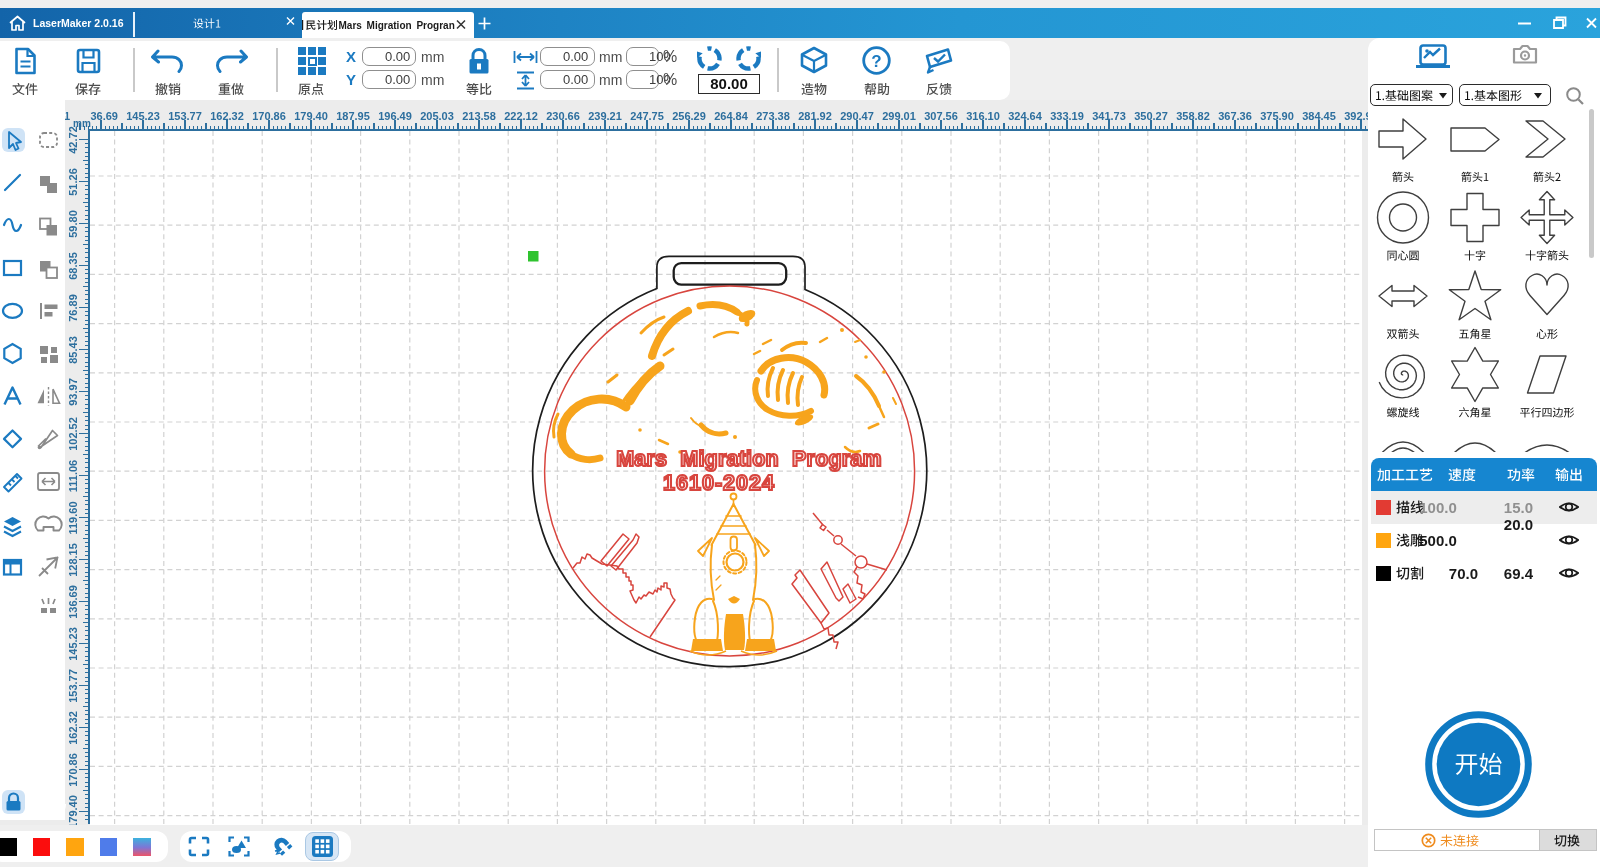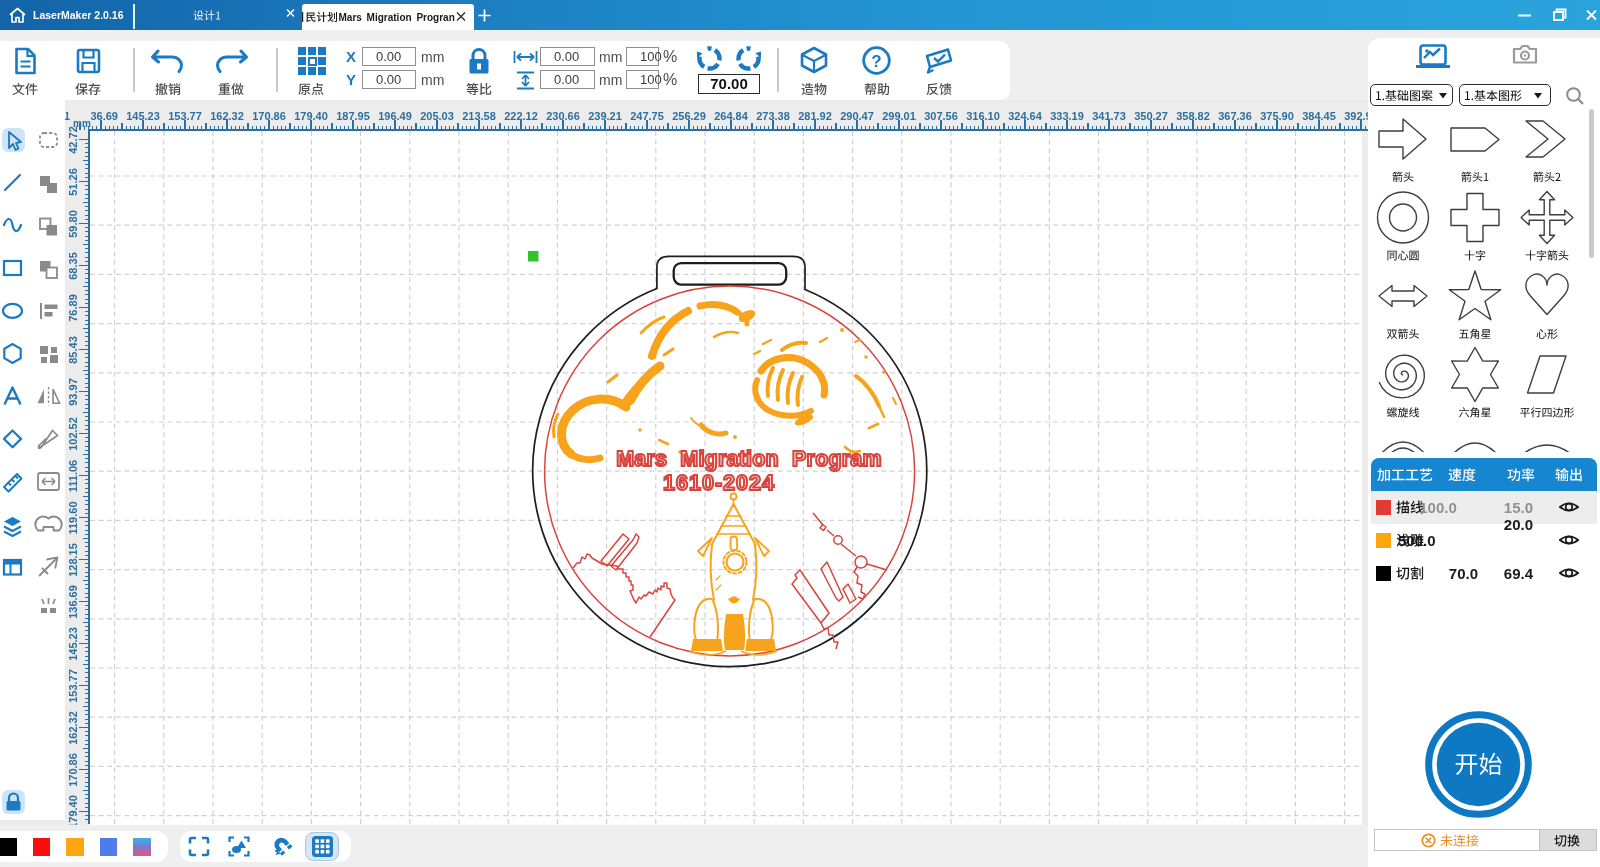--- a/index.html
+++ b/index.html
@@ -1,20 +1,20 @@
 <!DOCTYPE html>
 <html><head><meta charset="utf-8"><style>
 *{margin:0;padding:0;box-sizing:border-box}
 html,body{width:1600px;height:867px;overflow:hidden;font-family:"Liberation Sans",sans-serif;background:#efefef}
 .abs{position:absolute}
 svg{display:block}
-.ib{border:1.5px solid #8f8f8f;border-radius:0;background:#fff;color:#3c3c3c;font-size:13px;line-height:17px;padding-left:13px}
+.ib{border:1.5px solid #8f8f8f;border-radius:7px;background:#fff;color:#3c3c3c;font-size:13px;line-height:17px;padding-left:22px}
 </style></head><body>
 
-<div class="abs" style="left:0;top:0;width:1600px;height:30px;background:linear-gradient(90deg,#1364a9 0%,#1e83c4 35%,#2496d3 60%,#2aa3dc 100%)">
+<div class="abs" style="left:0;top:8px;width:1600px;height:30px;background:linear-gradient(90deg,#1364a9 0%,#1e83c4 35%,#2496d3 60%,#2aa3dc 100%)">
 <svg class="abs" style="left:8px;top:6px" width="19" height="19" viewBox="0 0 19 19">
       <path d="M2.5 8.5 L9.5 2.5 L16.5 8.5 M4 7.8 V16 H8 V11.5 H11 V16 H15 V7.8" fill="none" stroke="#fff" stroke-width="1.7" stroke-linecap="round" stroke-linejoin="round"></path>
     </svg>
 <div class="abs" style="left:33px;top:0;height:30px;line-height:31px;color:#fff;font-size:10.5px;font-weight:bold">LaserMaker 2.0.16</div>
 <div class="abs" style="left:133px;top:4px;width:1.5px;height:25px;background:#e8f2fa"></div>
 <svg class="abs" style="left:160px;top:0" width="150" height="30">
 <path d="M34.3 11C34.9 11.5 35.6 12.2 36 12.7L36.5 12.1C36.2 11.7 35.4 10.9 34.8 10.5ZM33.4 13.7V14.5H35V18.5C35 19 34.6 19.3 34.4 19.5C34.6 19.6 34.8 20 34.9 20.2C35 19.9 35.3 19.7 37.3 18.3C37.2 18.1 37.1 17.8 37 17.6L35.8 18.5V13.7ZM38.3 10.7V11.9C38.3 12.7 38.1 13.6 36.7 14.3C36.8 14.4 37.1 14.7 37.2 14.9C38.8 14.1 39.1 12.9 39.1 11.9V11.4H41.1V13.2C41.1 14 41.2 14.3 42 14.3C42.1 14.3 42.7 14.3 42.8 14.3C43 14.3 43.3 14.3 43.4 14.3C43.4 14.1 43.4 13.8 43.3 13.6C43.2 13.6 43 13.6 42.8 13.6C42.7 13.6 42.2 13.6 42.1 13.6C41.9 13.6 41.9 13.5 41.9 13.2V10.7ZM41.8 15.9C41.4 16.8 40.8 17.5 40.1 18.1C39.3 17.5 38.8 16.7 38.4 15.9ZM37.2 15.1V15.9H37.7L37.6 15.9C38 17 38.7 17.8 39.4 18.6C38.6 19.1 37.7 19.4 36.7 19.7C36.9 19.8 37 20.2 37.1 20.4C38.2 20.1 39.2 19.7 40.1 19.1C40.9 19.7 41.9 20.1 43 20.4C43.1 20.2 43.4 19.9 43.5 19.7C42.5 19.5 41.5 19.1 40.7 18.6C41.7 17.7 42.4 16.7 42.9 15.3L42.4 15.1L42.2 15.1Z M45.5 11C46.1 11.5 46.8 12.2 47.2 12.7L47.8 12.1C47.4 11.6 46.6 10.9 46 10.4ZM44.5 13.7V14.5H46.2V18.5C46.2 18.9 45.9 19.3 45.7 19.4C45.8 19.6 46 20 46.1 20.2C46.3 19.9 46.6 19.7 48.7 18.2C48.6 18.1 48.4 17.7 48.4 17.5L47 18.4V13.7ZM50.8 10.3V13.9H48V14.8H50.8V20.4H51.7V14.8H54.5V13.9H51.7V10.3Z M55.9 19.5H60.3V18.7H58.7V11.4H58C57.5 11.7 57 11.9 56.3 12V12.6H57.7V18.7H55.9Z" fill="#fff"></path>
 <path d="M127 9.5 L134 16.5 M134 9.5 L127 16.5" stroke="#fff" stroke-width="1.4"></path>
 </svg>
 <div class="abs" style="left:302px;top:4px;width:172px;height:26px;background:#fff;border-radius:3px 3px 0 0;overflow:hidden"></div>
@@ -108,21 +108,21 @@
 <svg class="abs" style="left:697px;top:46px" width="64" height="25" viewBox="0 0 64 25">
     <g transform="translate(12.5 12.5)">
       <path d="M -9.8 -2 A 10 10 0 1 0 -2 -9.8" fill="none" stroke="#1b7ac1" stroke-width="4.4" stroke-dasharray="12 3.6"></path>
       <path d="M -13.5 -2.5 L -5.5 -2.5 L -9.5 -9 Z" fill="#1b7ac1" transform="rotate(-40 -9.8 -2)"></path>
     </g>
     <g transform="translate(51.5 12.5)">
       <path d="M 9.8 -2 A 10 10 0 1 1 2 -9.8" fill="none" stroke="#1b7ac1" stroke-width="4.4" stroke-dasharray="12 3.6"></path>
       <path d="M 13.5 -2.5 L 5.5 -2.5 L 9.5 -9 Z" fill="#1b7ac1" transform="rotate(40 9.8 -2)"></path>
     </g>
   </svg>
-<div class="abs" style="left:698px;top:74px;width:62px;height:20px;border:1.5px solid #2b2b2b;background:#fff;color:#111;font-size:15px;font-weight:bold;text-align:center;line-height:18px">70.00</div>
+<div class="abs" style="left:698px;top:74px;width:62px;height:20px;border:1.5px solid #2b2b2b;background:#fff;color:#111;font-size:15px;font-weight:bold;text-align:center;line-height:18px">80.00</div>
 <div class="abs" style="left:777px;top:48px;width:1.5px;height:44px;background:#c9c9c9"></div>
 <svg class="abs" style="left:799px;top:46px" width="30" height="28" viewBox="0 0 30 28">
     <path d="M15 2 L27 8.5 L27 19.5 L15 26 L3 19.5 L3 8.5 Z" fill="none" stroke="#1b7ac1" stroke-width="2.6" stroke-linejoin="round"></path>
     <path d="M3.5 9 L15 15 L26.5 9 M15 15 V25.5" fill="none" stroke="#1b7ac1" stroke-width="2.2"></path>
   </svg>
 <svg class="abs" style="left:779px;top:80px" width="70" height="18">
     <path d="M22.8 4.2C23.5 4.8 24.4 5.7 24.7 6.3L25.7 5.6C25.3 5 24.4 4.1 23.7 3.5ZM28.1 10.1H32.2V11.8H28.1ZM27 9.1V12.8H33.4V9.1ZM29.6 3V4.6H28.3C28.4 4.2 28.6 3.8 28.7 3.4L27.6 3.2C27.2 4.4 26.6 5.5 25.9 6.3C26.2 6.4 26.7 6.7 27 6.9C27.2 6.5 27.5 6.1 27.8 5.6H29.6V7.1H26V8.1H34.4V7.1H30.9V5.6H33.8V4.6H30.9V3ZM25.4 8H22.6V9.2H24.2V12.8C23.7 13 23.1 13.5 22.6 14L23.3 15C23.9 14.3 24.6 13.6 25 13.6C25.2 13.6 25.6 14 26.1 14.3C26.9 14.8 28 14.9 29.5 14.9C30.9 14.9 33.2 14.8 34.3 14.7C34.4 14.4 34.5 13.8 34.7 13.5C33.3 13.7 31 13.8 29.6 13.8C28.2 13.8 27 13.7 26.3 13.2C25.9 13 25.6 12.8 25.4 12.7Z M41.8 3C41.4 5 40.7 6.8 39.6 8C39.9 8.2 40.3 8.5 40.6 8.7C41.1 8 41.6 7.2 42 6.3H42.9C42.3 8.3 41.2 10.4 39.9 11.4C40.2 11.6 40.6 11.9 40.8 12.1C42.2 10.9 43.4 8.5 43.9 6.3H44.8C44.1 9.5 42.8 12.6 40.7 14.1C41 14.3 41.4 14.6 41.7 14.8C43.8 13.1 45.2 9.7 45.9 6.3H46.2C46 11.2 45.7 13.1 45.4 13.6C45.2 13.7 45.1 13.8 44.9 13.8C44.6 13.8 44.1 13.8 43.6 13.7C43.8 14.1 43.9 14.6 43.9 14.9C44.5 15 45.1 15 45.4 14.9C45.8 14.9 46.1 14.7 46.4 14.3C46.9 13.7 47.2 11.6 47.4 5.7C47.4 5.6 47.4 5.1 47.4 5.1H42.4C42.6 4.5 42.8 3.9 43 3.2ZM36.1 3.8C36 5.3 35.8 7 35.3 8.1C35.6 8.2 36 8.5 36.2 8.6C36.4 8.1 36.6 7.5 36.7 6.8H37.8V9.5C36.9 9.8 36.1 10 35.4 10.2L35.7 11.4L37.8 10.7V15.1H38.9V10.4L40.5 9.9L40.3 8.8L38.9 9.2V6.8H40.2V5.6H38.9V3H37.8V5.6H37C37.1 5.1 37.1 4.5 37.2 3.9Z" fill="#4d4d4d"></path>
   </svg>
 <svg class="abs" style="left:862px;top:46px" width="29" height="29" viewBox="0 0 29 29">
     <circle cx="14.5" cy="14.5" r="12.8" fill="none" stroke="#1b7ac1" stroke-width="2.8"></circle>
@@ -932,21 +932,21 @@
 <div class="abs" style="left:1398px;top:499px;width:80px;height:18px;text-align:center;font-size:15px;font-weight:bold;color:#909090">100.0</div>
 <div class="abs" style="left:1453px;top:499px;width:80px;height:18px;text-align:right;font-size:15px;font-weight:bold;color:#909090">15.0</div>
 <svg class="abs" style="left:1559px;top:501px" width="20" height="13" viewBox="0 0 20 13">
     <path d="M0.8 6 Q10 -1.2 19.2 6 Q10 13.2 0.8 6 Z" fill="none" stroke="#1a1a1a" stroke-width="1.7"></path>
     <circle cx="10" cy="6" r="3.3" fill="none" stroke="#1a1a1a" stroke-width="1.7"></circle>
   </svg>
 <div class="abs" style="left:1376px;top:533px;width:15px;height:15px;background:#ffa50f"></div>
 <svg class="abs" style="left:1396px;top:531px" width="40" height="20">
     <path d="M9 3.6C9.7 4.1 10.6 4.8 11 5.2L11.8 4.3C11.4 3.9 10.4 3.2 9.7 2.8ZM1.3 3.7C2.1 4.1 3.1 4.9 3.6 5.4L4.4 4.4C3.9 3.9 2.8 3.2 2 2.8ZM0.5 7.5C1.3 7.9 2.4 8.6 2.9 9.1L3.7 8.1C3.1 7.6 2 7 1.2 6.6ZM0.8 14.7 2 15.5C2.7 14.1 3.5 12.4 4.1 10.9L3 10.1C2.4 11.8 1.4 13.6 0.8 14.7ZM12.2 9.5C11.5 10.4 10.6 11.2 9.6 11.9C9.3 11.3 9.1 10.6 8.9 9.7L13.3 9.1L13.1 7.9L8.7 8.5C8.6 8 8.5 7.4 8.5 6.9L12.8 6.3L12.6 5.1L8.4 5.6C8.3 4.7 8.3 3.7 8.3 2.7H6.9C6.9 3.8 6.9 4.8 7 5.8L4.5 6.1L4.6 7.3L7.1 7C7.2 7.6 7.3 8.2 7.4 8.7L4.2 9.1L4.4 10.3L7.6 9.9C7.8 10.9 8.1 11.8 8.4 12.6C7.1 13.3 5.6 13.9 4.1 14.2C4.5 14.6 4.8 15 4.9 15.4C6.3 15 7.7 14.4 8.9 13.8C9.6 15 10.5 15.7 11.6 15.7C12.8 15.7 13.3 15 13.5 12.7C13.1 12.5 12.7 12.2 12.4 12C12.3 13.7 12.1 14.4 11.7 14.4C11.1 14.4 10.6 13.9 10.1 13.1C11.3 12.2 12.4 11.2 13.3 10.1Z M24.3 3.2C24.6 3.9 24.9 4.7 25 5.3H23.3C23.6 4.6 23.9 3.8 24.1 3L22.9 2.7C22.5 4.3 21.9 6 21.1 7.3V3.3H15.2V8.9C15.2 10.8 15.1 13.3 14.4 15.1C14.7 15.2 15.2 15.4 15.4 15.6C16.1 13.8 16.2 10.9 16.2 8.9V4.4H20V14C20 14.2 19.9 14.3 19.8 14.3C19.6 14.3 19 14.3 18.3 14.3C18.5 14.6 18.7 15.2 18.7 15.5C19.6 15.5 20.2 15.4 20.6 15.2C21 15 21.1 14.7 21.1 14V8.5C21.3 8.7 21.4 8.9 21.4 9C21.6 8.7 21.9 8.4 22.1 8V15.7H23.2V15H27.6V13.8H25.7V12H27.3V10.9H25.7V9.2H27.3V8.1H25.7V6.5H27.4V5.3H25.2L26 5C25.9 4.4 25.6 3.5 25.3 2.9ZM17.6 4.7V5.8H16.7V6.8H17.6V7.7H16.6V8.7H19.7V7.7H18.6V6.8H19.5V5.8H18.6V4.7ZM16.7 9.4V13.8H17.5V13H19.5V9.4ZM17.5 10.4H18.7V12.1H17.5ZM23.2 9.2H24.6V10.9H23.2ZM23.2 8.1V6.5H24.6V8.1ZM23.2 12H24.6V13.8H23.2Z" fill="#1a1a1a"></path>
   </svg>
-<div class="abs" style="left:1398px;top:532px;width:80px;height:18px;text-align:left;font-size:15px;font-weight:bold;color:#1a1a1a">500.0</div>
+<div class="abs" style="left:1398px;top:532px;width:80px;height:18px;text-align:center;font-size:15px;font-weight:bold;color:#1a1a1a">500.0</div>
 <div class="abs" style="left:1453px;top:516px;width:80px;height:18px;text-align:right;font-size:15px;font-weight:bold;color:#1a1a1a">20.0</div>
 <svg class="abs" style="left:1559px;top:534px" width="20" height="13" viewBox="0 0 20 13">
     <path d="M0.8 6 Q10 -1.2 19.2 6 Q10 13.2 0.8 6 Z" fill="none" stroke="#1a1a1a" stroke-width="1.7"></path>
     <circle cx="10" cy="6" r="3.3" fill="none" stroke="#1a1a1a" stroke-width="1.7"></circle>
   </svg>
 <div class="abs" style="left:1376px;top:566px;width:15px;height:15px;background:#000000"></div>
 <svg class="abs" style="left:1396px;top:564px" width="40" height="20">
     <path d="M5.8 3.8V5.1H8C7.9 9.1 7.7 12.7 4.3 14.6C4.7 14.9 5.1 15.4 5.3 15.7C8.9 13.5 9.2 9.5 9.3 5.1H11.8C11.7 11.1 11.5 13.5 11.1 14C10.9 14.2 10.8 14.2 10.5 14.2C10.2 14.2 9.5 14.2 8.7 14.2C9 14.5 9.1 15.1 9.1 15.5C9.9 15.5 10.7 15.6 11.1 15.5C11.6 15.4 12 15.3 12.3 14.8C12.9 14 13 11.6 13.2 4.5C13.2 4.3 13.2 3.8 13.2 3.8ZM2 13.7C2.4 13.4 2.8 13.2 6.2 11.7C6.1 11.4 6 10.9 5.9 10.5L3.4 11.6V7.7L6.1 7.1L5.9 5.9L3.4 6.4V3.2H2.1V6.7L0.3 7L0.6 8.3L2.1 7.9V11.4C2.1 12 1.7 12.4 1.4 12.5C1.7 12.8 1.9 13.4 2 13.7Z M23.4 4.6V12.3H24.6V4.6ZM25.9 2.8V14.1C25.9 14.3 25.8 14.4 25.6 14.4C25.3 14.4 24.6 14.4 23.8 14.4C24 14.7 24.1 15.3 24.2 15.6C25.3 15.6 26.1 15.6 26.5 15.4C26.9 15.2 27.1 14.8 27.1 14.1V2.8ZM15.7 11.4V15.7H16.8V15H20.6V15.6H21.8V11.4H19.3V10.4H22.4V9.4H19.3V8.7H21.4V7.7H19.3V7H21.7V6.2H22.5V4H19.5C19.4 3.6 19.2 3 19 2.6L17.7 2.9C17.9 3.2 18 3.6 18.1 4H14.9V6.3H15.6V7H18.2V7.7H16V8.7H18.2V9.4H14.9V10.4H18.2V11.4ZM18.2 5.3V6H16V4.9H21.3V6H19.3V5.3ZM16.8 14V12.5H20.6V14Z" fill="#1a1a1a"></path>
   </svg>
 <div class="abs" style="left:1398px;top:565px;width:80px;height:18px;text-align:right;font-size:15px;font-weight:bold;color:#1a1a1a">70.0</div>

